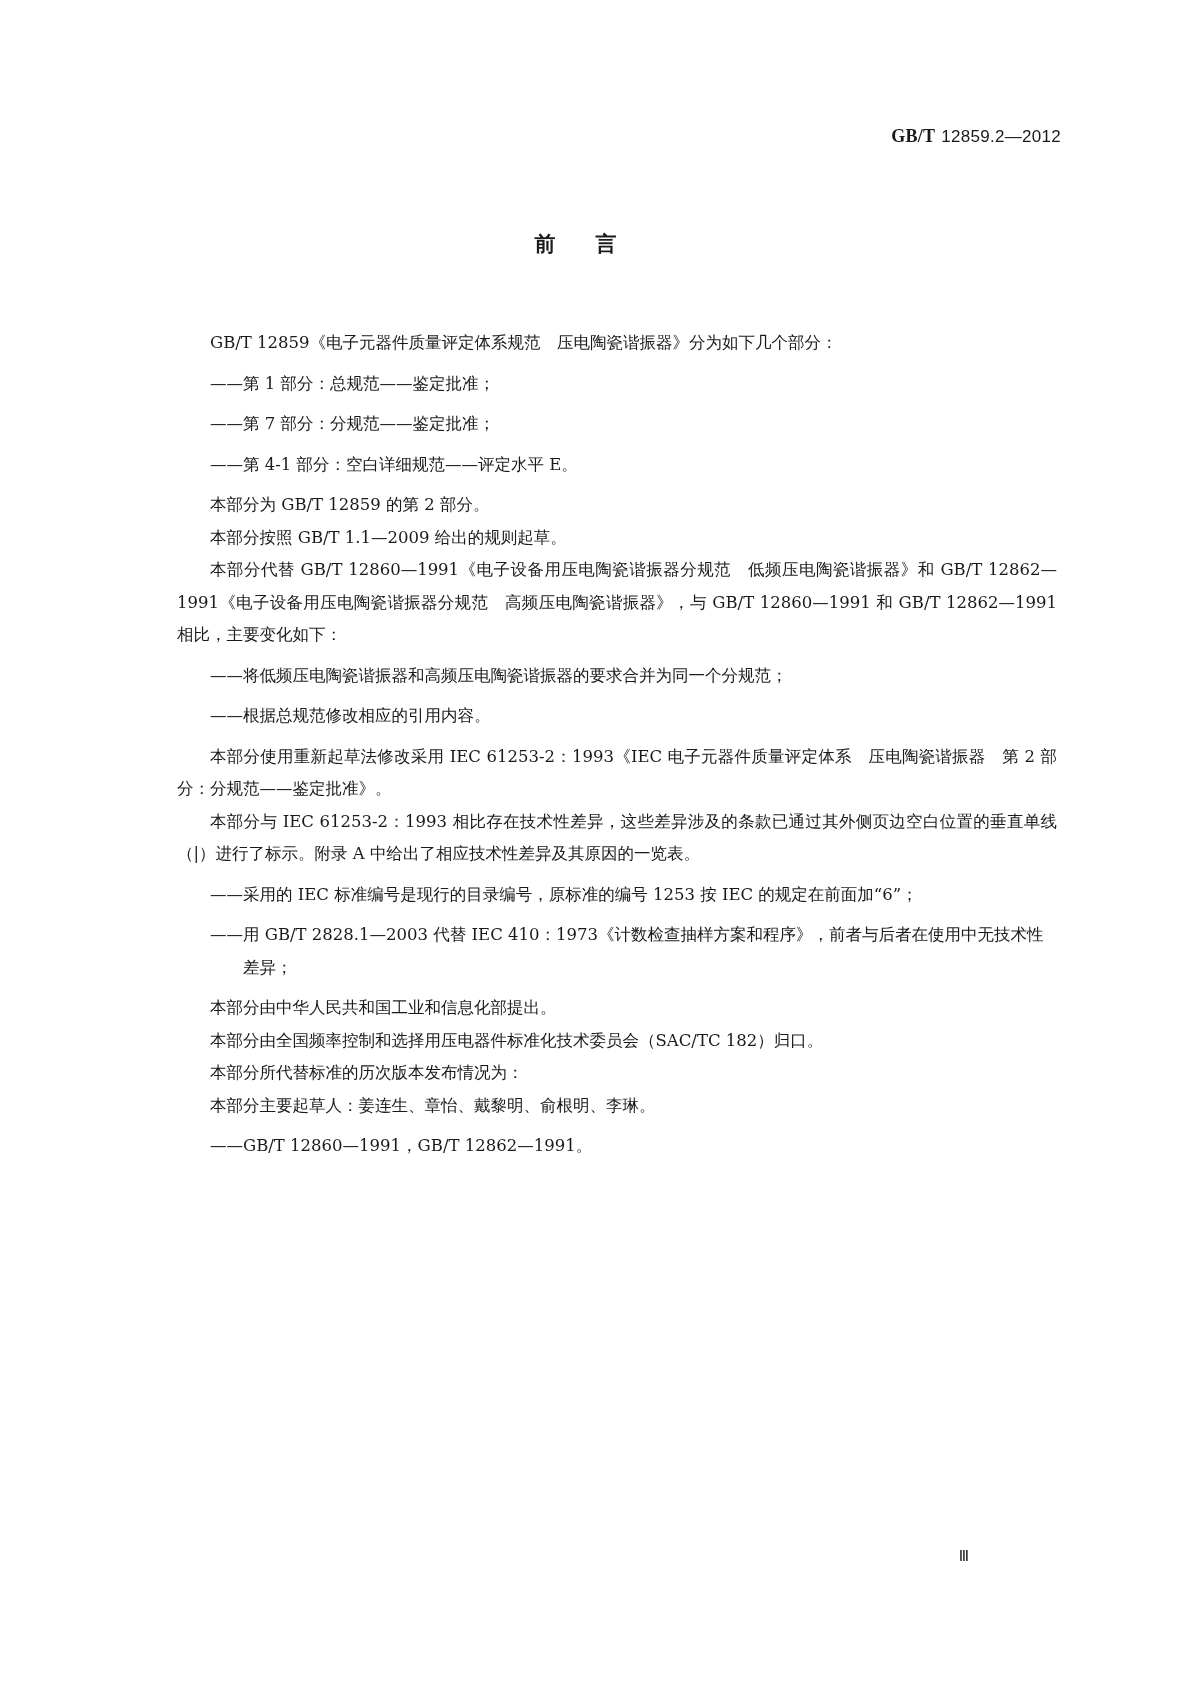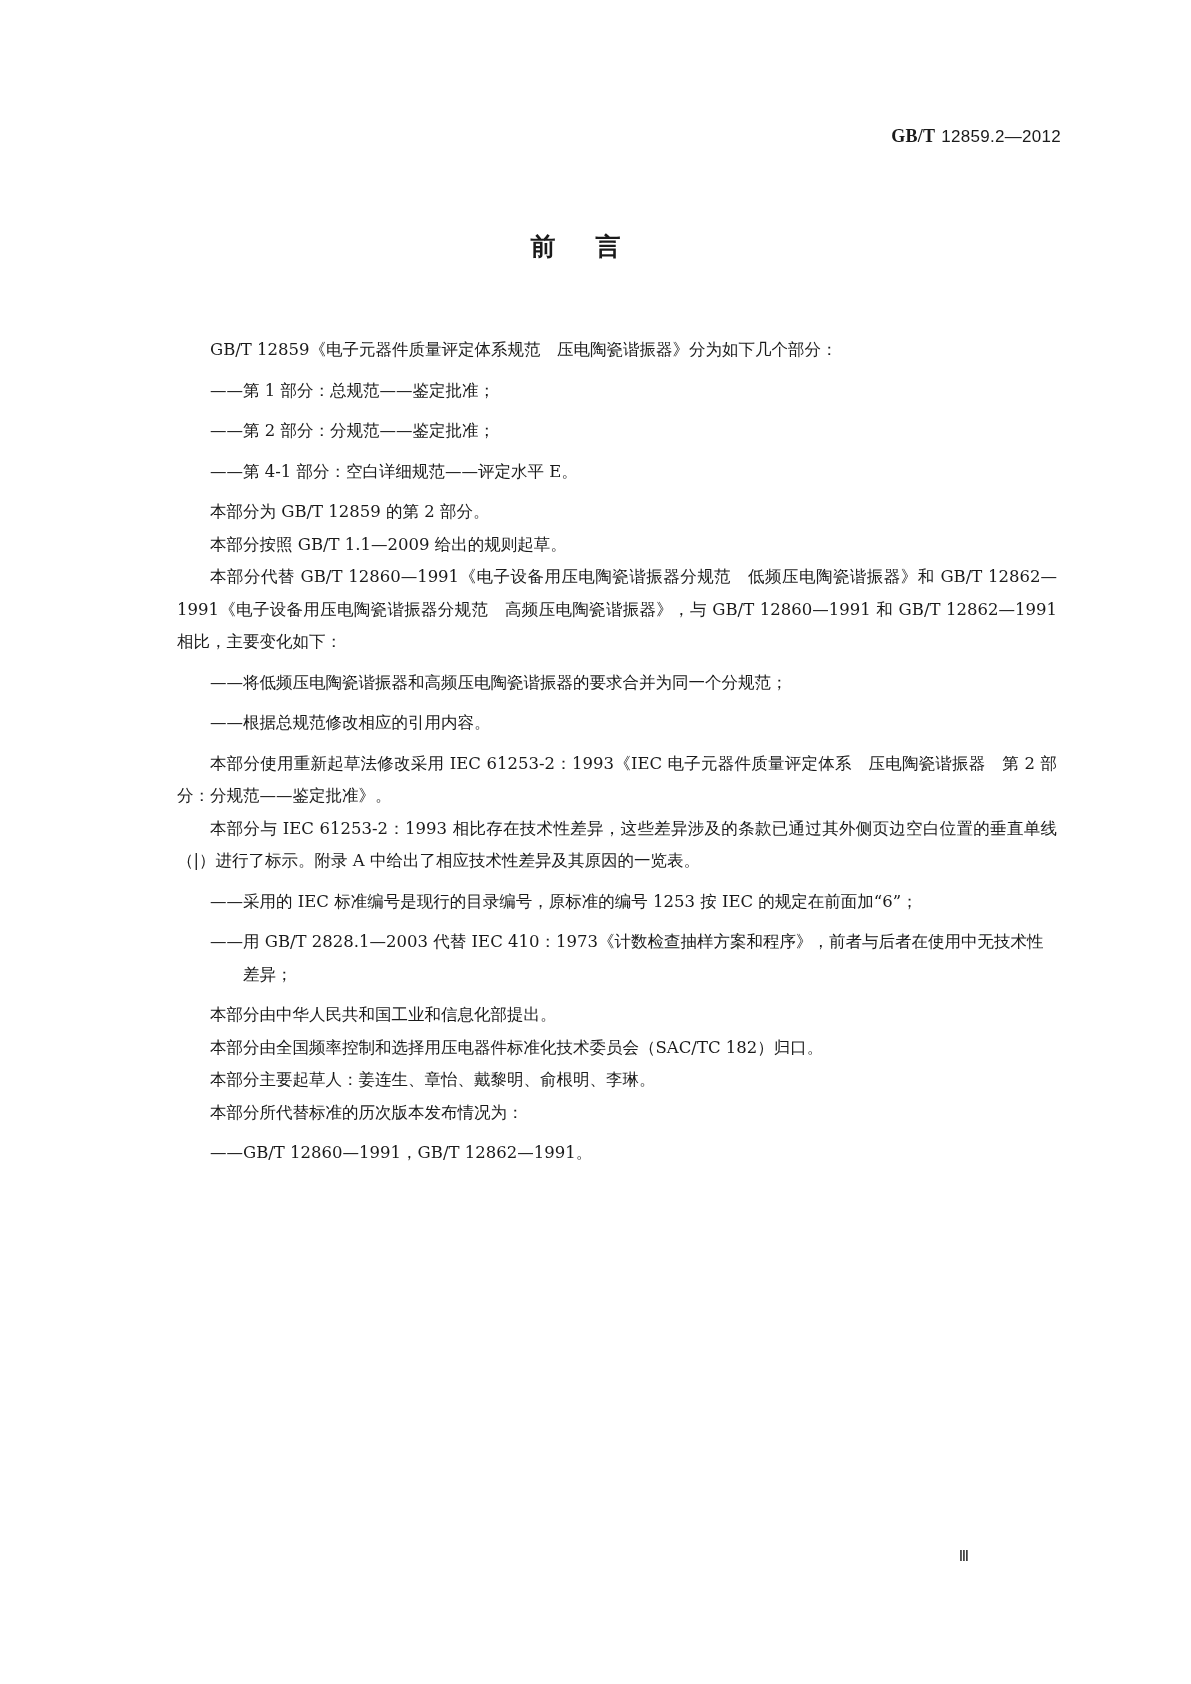--- a/index.html
+++ b/index.html
@@ -9,25 +9,25 @@
     color: #1a1a1a;
   }
   .std-no {
     position: absolute; right: 130px; top: 126px;
     font-size: 17px; letter-spacing: 0.3px; margin-left: 12px;
   }
   .std-no .gb { font-weight: bold; font-family: "Liberation Serif", serif; font-size: 18px; }
   .std-no .num { font-family: "Liberation Sans", sans-serif; }
   .title {
     position: absolute; top: 230px; left: 0; width: 1191px; text-align: center;
-    font-size: 25px; font-weight: bold; letter-spacing: 40px;
+    font-size: 21px; font-weight: bold; letter-spacing: 40px;
     font-family: "DejaVu Sans", sans-serif;
   }
   .body {
-    position: absolute; left: 177px; top: 334px; width: 880px;
+    position: absolute; left: 177px; top: 327px; width: 880px;
     font-size: 16.5px; line-height: 32.5px;
   }
   .p { text-indent: 2em; margin: 0; text-align: justify; }
   .dash { margin: 8px; padding-left: 2em; text-indent: -2em; margin-left: 2em; }
   .page-num {
     position: absolute; right: 222px; top: 1547px; font-size: 15px;
     font-family: "Liberation Serif", serif;
   }
 </style>
 </head>
@@ -36,31 +36,31 @@
 <div class="std-no">
   <span class="gb">GB/T</span>
   <span class="num">12859.2—2012</span>
 </div>
 
 <div class="title">前言</div>
 
 <div class="body">
   <p class="p">GB/T 12859《电子元器件质量评定体系规范　压电陶瓷谐振器》分为如下几个部分：</p>
   <p class="dash">——第 1 部分：总规范——鉴定批准；</p>
-  <p class="dash">——第 2 部分：分规范——鉴定批准；</p>
+  <p class="dash">——第 7 部分：分规范——鉴定批准；</p>
   <p class="dash">——第 4-1 部分：空白详细规范——评定水平 E。</p>
   <p class="p">本部分为 GB/T 12859 的第 2 部分。</p>
   <p class="p">本部分按照 GB/T 1.1—2009 给出的规则起草。</p>
   <p class="p">本部分代替 GB/T 12860—1991《电子设备用压电陶瓷谐振器分规范　低频压电陶瓷谐振器》和 GB/T 12862—1991《电子设备用压电陶瓷谐振器分规范　高频压电陶瓷谐振器》，与 GB/T 12860—1991 和 GB/T 12862—1991 相比，主要变化如下：</p>
   <p class="dash">——将低频压电陶瓷谐振器和高频压电陶瓷谐振器的要求合并为同一个分规范；</p>
   <p class="dash">——根据总规范修改相应的引用内容。</p>
   <p class="p">本部分使用重新起草法修改采用 IEC 61253-2：1993《IEC 电子元器件质量评定体系　压电陶瓷谐振器　第 2 部分：分规范——鉴定批准》。</p>
   <p class="p">本部分与 IEC 61253-2：1993 相比存在技术性差异，这些差异涉及的条款已通过其外侧页边空白位置的垂直单线（|）进行了标示。附录 A 中给出了相应技术性差异及其原因的一览表。</p>
   <p class="dash">——采用的 IEC 标准编号是现行的目录编号，原标准的编号 1253 按 IEC 的规定在前面加“6”；</p>
   <p class="dash">——用 GB/T 2828.1—2003 代替 IEC 410：1973《计数检查抽样方案和程序》，前者与后者在使用中无技术性差异；</p>
   <p class="p">本部分由中华人民共和国工业和信息化部提出。</p>
   <p class="p">本部分由全国频率控制和选择用压电器件标准化技术委员会（SAC/TC 182）归口。</p>
+  <p class="p">本部分所代替标准的历次版本发布情况为：</p>
   <p class="p">本部分主要起草人：姜连生、章怡、戴黎明、俞根明、李琳。</p>
-  <p class="p">本部分所代替标准的历次版本发布情况为：</p>
   <p class="dash">——GB/T 12860—1991，GB/T 12862—1991。</p>
 </div>
 
 <div class="page-num">Ⅲ</div>
 
 </body></html>

